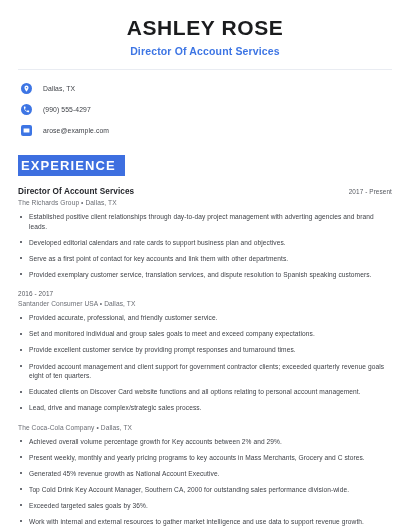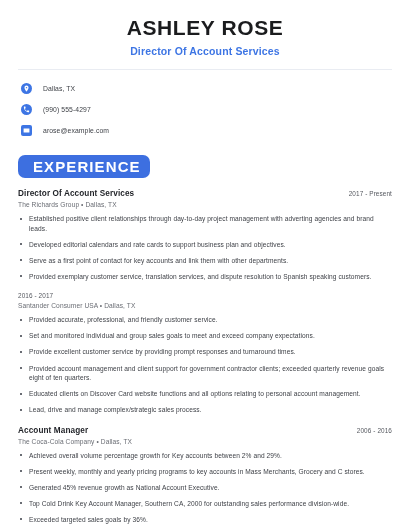--- a/index.html
+++ b/index.html
@@ -85,26 +85,25 @@
   }
 
   
   .section {
     margin-top: 16px;
   }
   .section-badge {
     display: inline-block;
     background: #3d6fe0;
     color: #ffffff;
-    font-size: 15px;
+    font-size: 13px;
     font-weight: bold;
     letter-spacing: 1.1px;
-    padding: 4px 9px 4px 15px;
+    padding: 4px 9px 4px 3px;
     line-height: 1;
-    border-radius: 7px;
   }
 
   
   .job {
     margin-top: 11px;
   }
   .job-head {
     display: flex;
     align-items: baseline;
     justify-content: space-between;
@@ -220,24 +219,20 @@
         <li>Provided accurate, professional, and friendly customer service.</li>
         <li>Set and monitored individual and group sales goals to meet and exceed company expectations.</li>
         <li>Provide excellent customer service by providing prompt responses and turnaround times.</li>
         <li>Provided account management and client support for government contractor clients; exceeded quarterly revenue goals eight of ten quarters.</li>
         <li>Educated clients on Discover Card website functions and all options relating to personal account management.</li>
         <li>Lead, drive and manage complex/strategic sales process.</li>
       </ul>
     </div>
 
     <div class="job">
-      <div class="job-head">
-        <span class="job-role">Account Manager</span>
-        <span class="job-dates">2006 - 2016</span>
-      </div>
       <div class="job-company">The Coca-Cola Company • Dallas, TX</div>
       <ul class="bullets">
         <li>Achieved overall volume percentage growth for Key accounts between 2% and 29%.</li>
         <li>Present weekly, monthly and yearly pricing programs to key accounts in Mass Merchants, Grocery and C stores.</li>
         <li>Generated 45% revenue growth as National Account Executive.</li>
         <li>Top Cold Drink Key Account Manager, Southern CA, 2000 for outstanding sales performance division-wide.</li>
         <li>Exceeded targeted sales goals by 36%.</li>
         <li>Work with internal and external resources to gather market intelligence and use data to support revenue growth.</li>
       </ul>
     </div>

